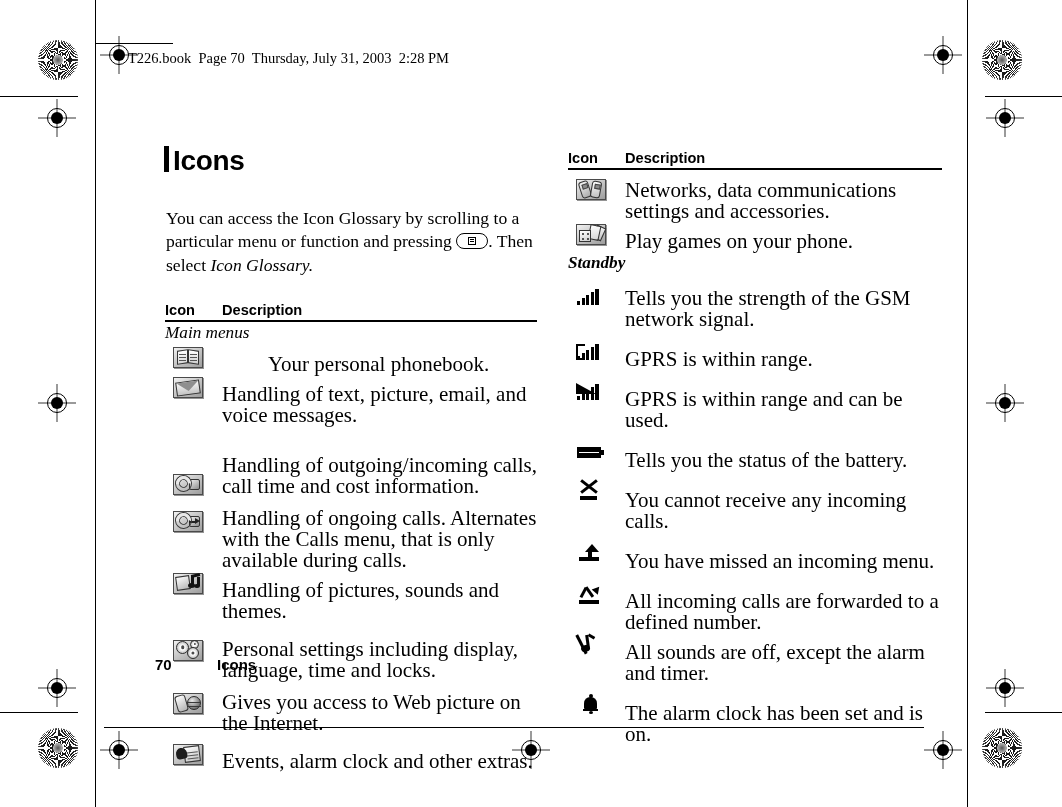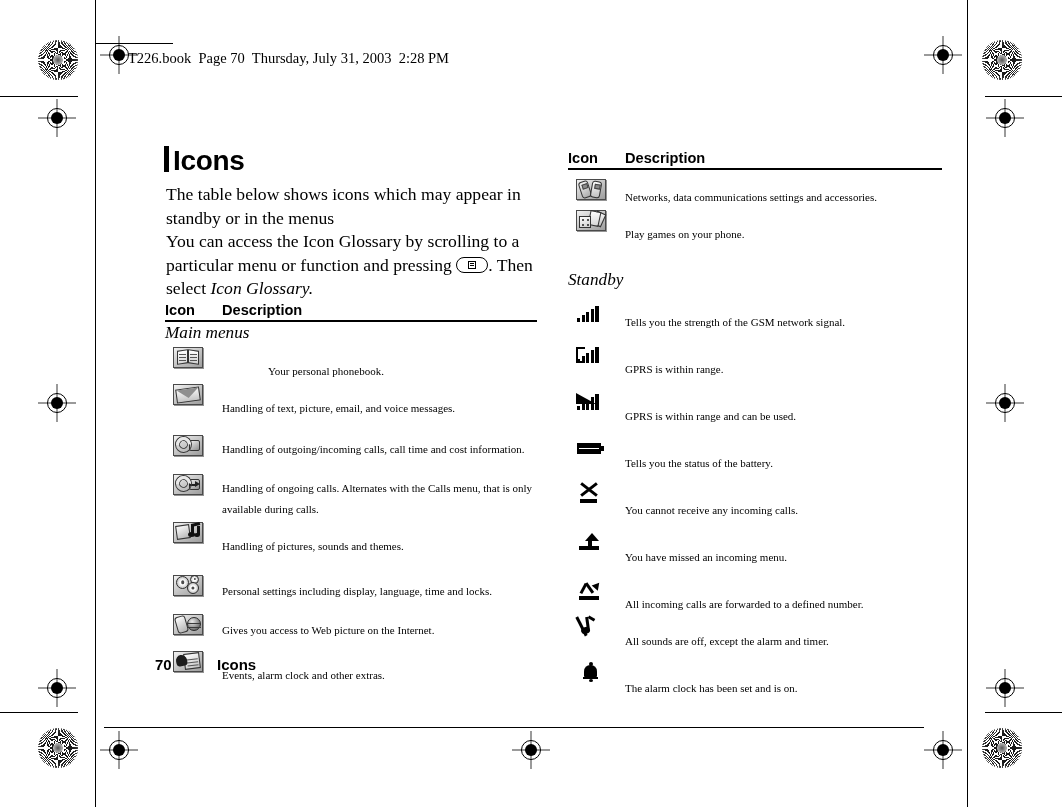--- a/index.html
+++ b/index.html
@@ -70,21 +70,21 @@
   .rule{height:1.5px;background:#000;width:100%;}
   .subhead{
     font-style:italic;font-size:17.2px;color:#000;padding:1px 0 0 0;
   }
   .row{display:flex;align-items:flex-start;}
   .cell-icon{
     width:57px;flex:0 0 57px;display:flex;align-items:flex-start;
     justify-content:flex-start;padding-left:8px;box-sizing:border-box;
   }
   .cell-desc{
-    flex:1;font-size:11px;line-height:21px;color:#000;padding-top:16px;
+    flex:1;font-size:21px;line-height:21px;color:#000;padding-top:9px;
   }
   
   .mi{width:32px;height:25px;position:relative;display:block;}
   .mi .plate{
     position:absolute;left:0;top:2px;width:30px;height:21px;
     background:linear-gradient(150deg,#f2f2f2 0%,#c9c9c9 45%,#9d9d9d 100%);
     border:1px solid #4a4a4a;box-sizing:border-box;
     box-shadow:1px 1px 0 rgba(60,60,60,.55);
   }
   .mi .g{position:absolute;}
@@ -309,21 +309,21 @@
 <div class="cropline" style="left:985px;top:712px;width:77px;height:1.4px;"></div>
 <div class="cropline" style="left:104px;top:727px;width:820px;height:1.4px;"></div>
 <div class="hdr-rule"></div>
 
 <div class="bookhdr">T226.book  Page 70  Thursday, July 31, 2003  2:28 PM</div>
 
 <div class="title-bar"></div>
 <h1 class="title">Icons</h1>
 
 <div class="intro">
-  <span>The table below shows icons which may appear in standby or in the menus</span><br>
+  <br>
   <span>You can access the Icon Glossary by scrolling to a particular menu or function and pressing </span><span class="key-glyph"></span><span>. Then select </span><span class="ital">Icon Glossary.</span>
 </div>
 
 <div class="col col-left">
   <div class="tbl" style="top:302px;">
     <div class="thead">
       <div class="c-icon">Icon</div>
       <div>Description</div>
     </div>
     <div class="rule"></div>
@@ -346,21 +346,21 @@
       <div class="cell-icon">
         <span class="mi ic-env">
           <span class="plate"></span>
             <span class="g ev"></span>
             <span class="g fl"></span>
         </span>
       </div>
       <div class="cell-desc">Handling of text, picture, email, and voice messages.</div>
     </div>
 
-    <div class="row" style="margin-top:4px;">
+    <div class="row" style="margin-top:20px;align-items:flex-end;">
       <div class="cell-icon" style="padding-top:10px;">
         <span class="mi ic-call">
           <span class="plate"></span>
             <span class="g bd"></span>
             <span class="g hs"></span>
         </span>
       </div>
       <div class="cell-desc">Handling of outgoing/incoming calls, call time and cost information.</div>
     </div>
 
@@ -451,21 +451,21 @@
         <span class="mi ic-game">
           <span class="plate"></span>
             <span class="g c2"></span>
             <span class="g c1"></span>
             <span class="g d1"></span>
         </span>
       </div>
       <div class="cell-desc">Play games on your phone.</div>
     </div>
 
-    <div class="subhead" style="margin-top:24px;">Standby</div>
+    <div class="subhead" style="margin-top:0;font-weight:bold;">Standby</div>
 
     <div class="row" style="margin-top:6px;">
       <div class="cell-icon" style="padding-top:6px;">
         <span class="sb">
           <span class="bar b-1"></span>
             <span class="bar b-2"></span>
             <span class="bar b-3"></span>
           <span class="bar b-4"></span>
             <span class="bar b-5"></span>
         </span>

